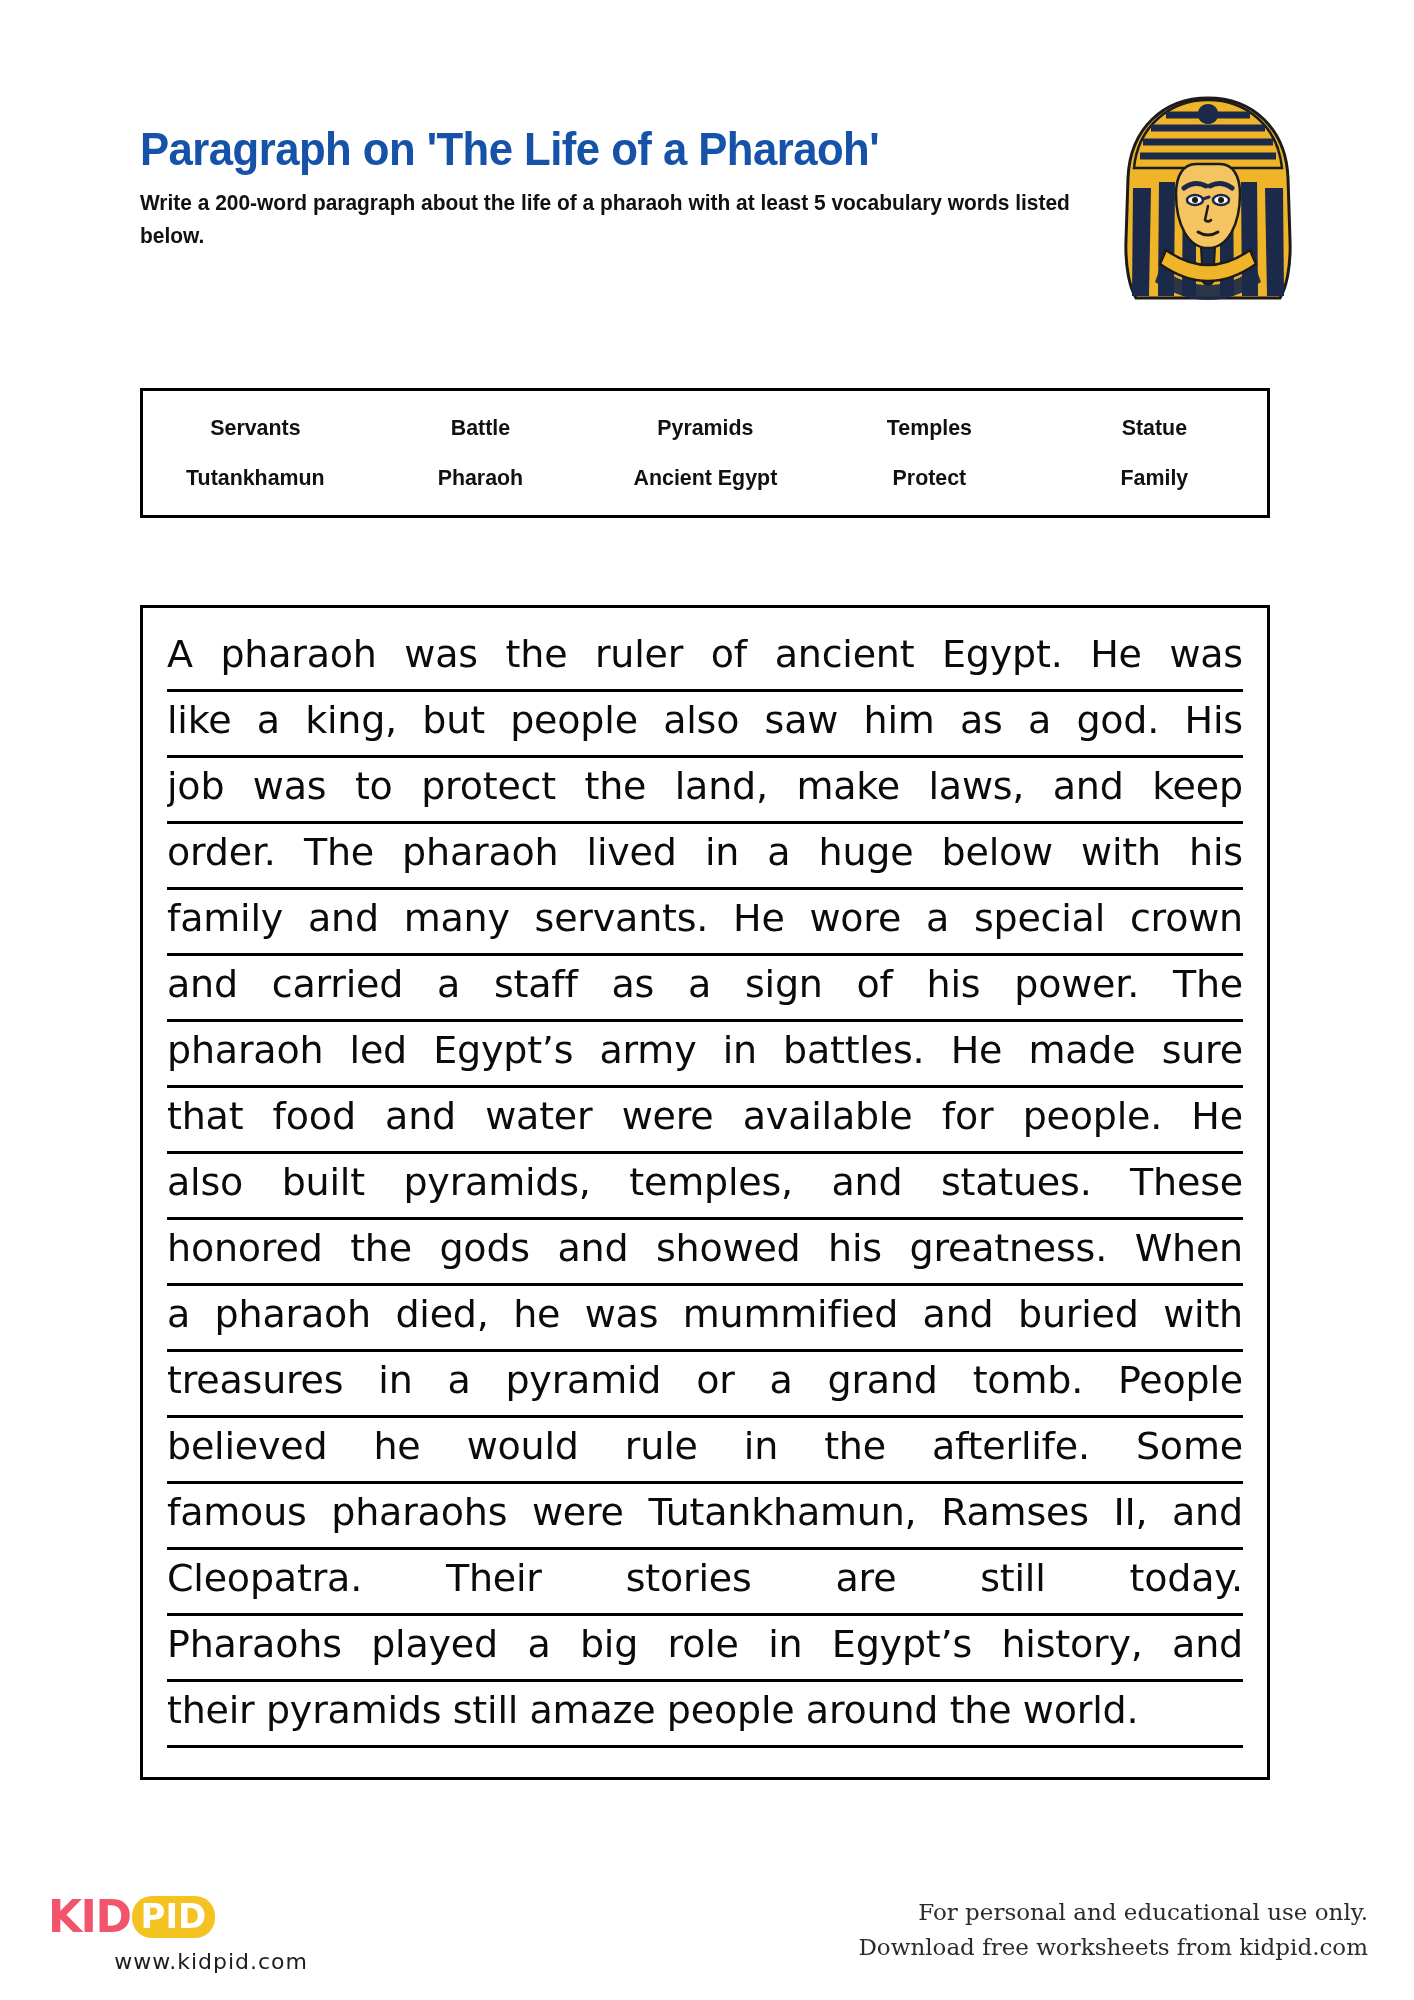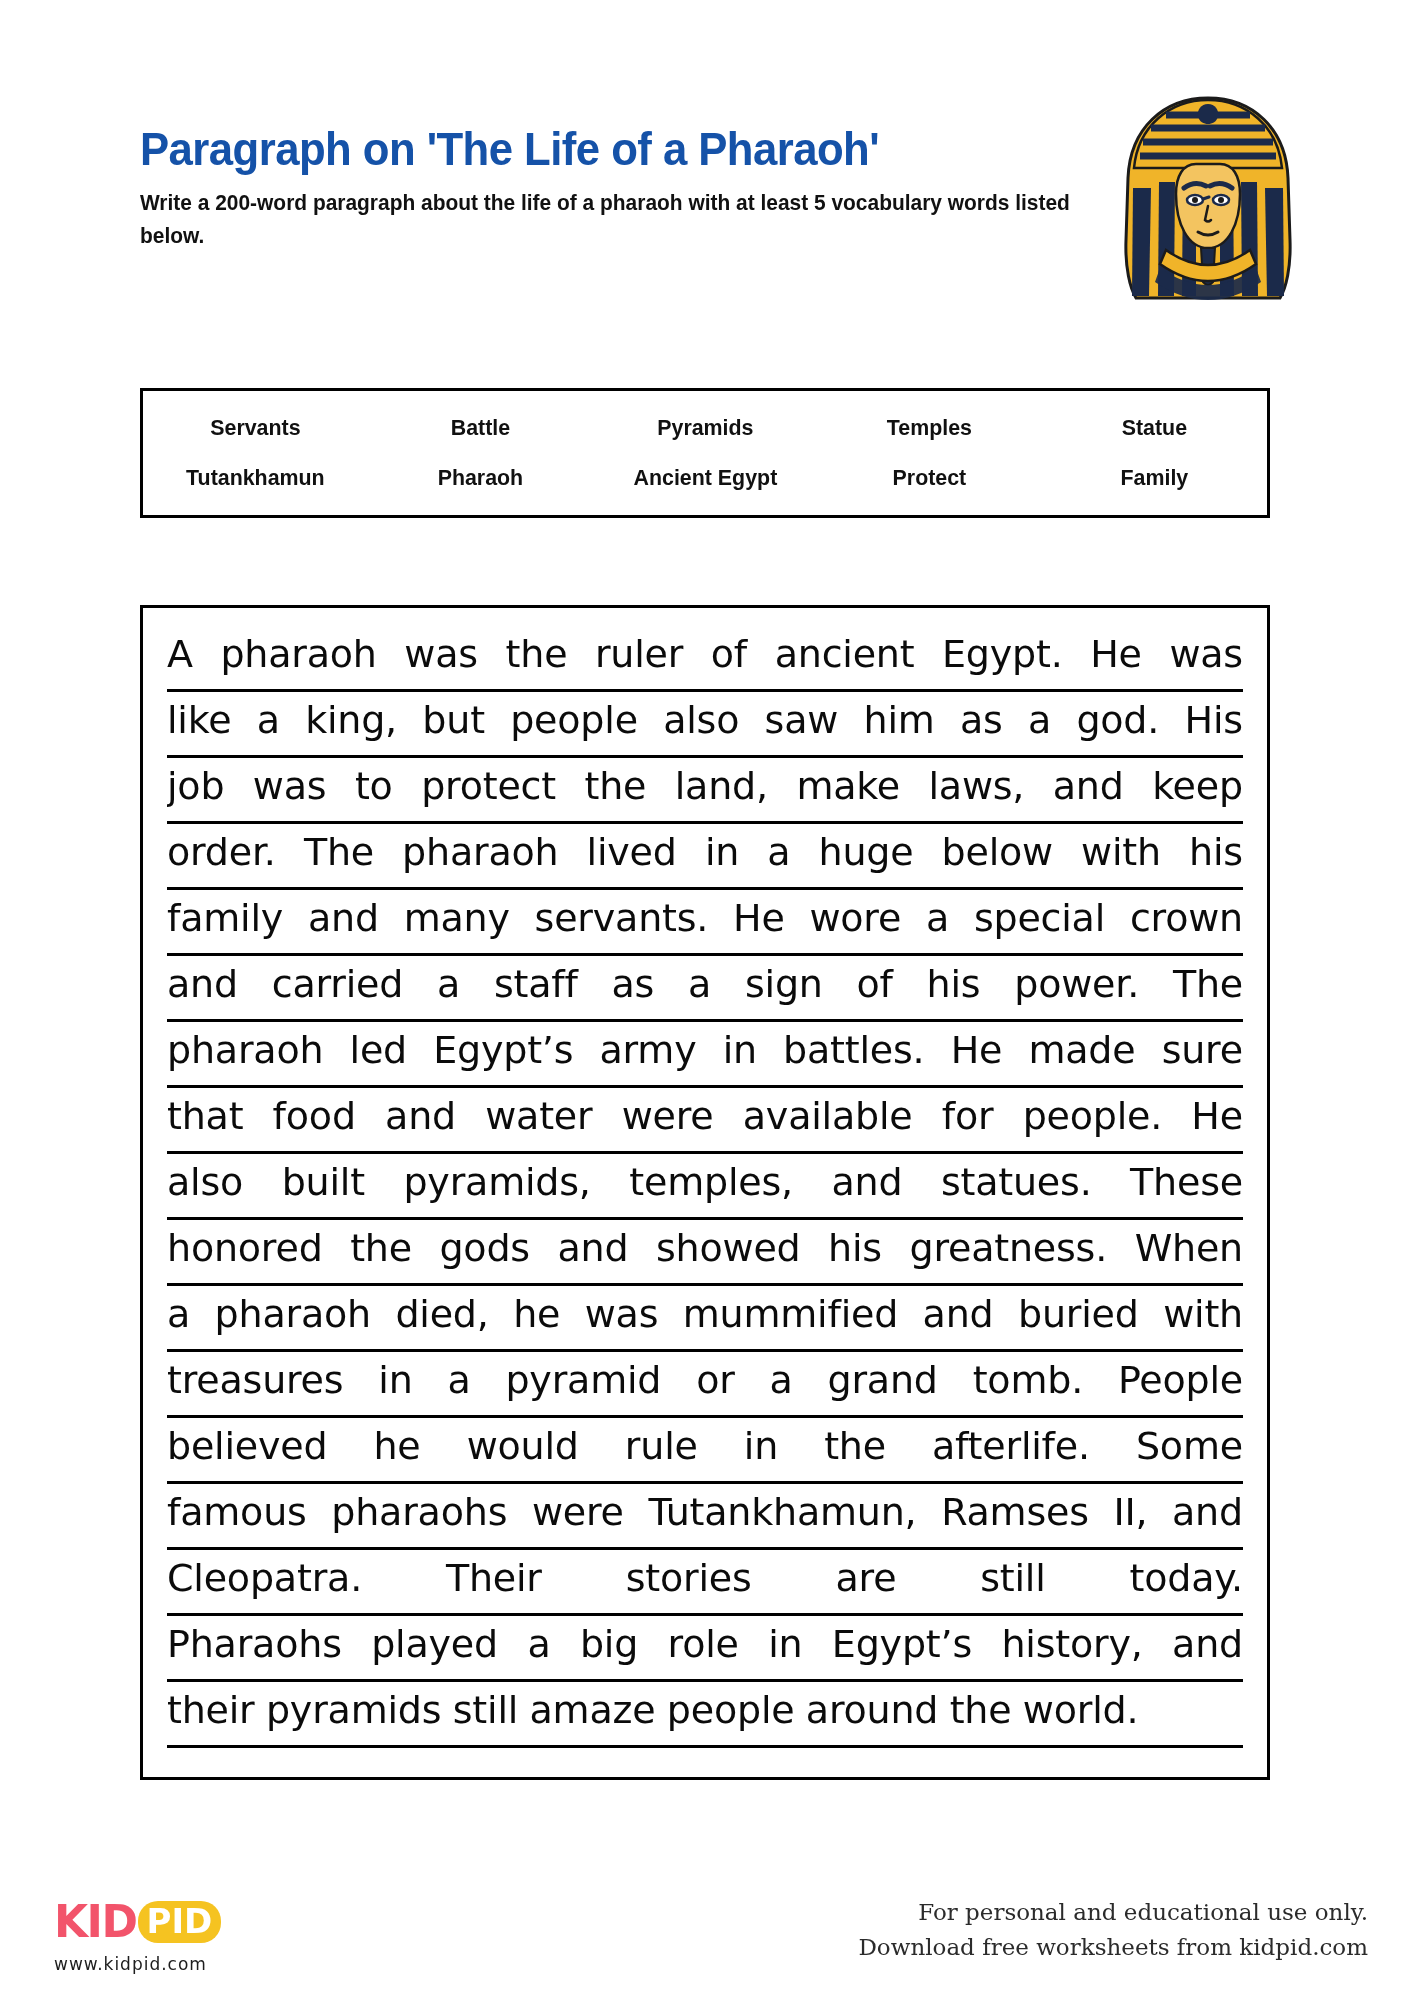--- a/index.html
+++ b/index.html
@@ -118,23 +118,24 @@
     white-space: nowrap;
     overflow: hidden;
   }
   .answer-line.last { justify-content: flex-start; }
   .answer-line .w { display: inline-block; }
   .answer-line.last .w + .w { margin-left: 0.30em; }
 
   
   .footer-logo {
     position: absolute;
-    left: 54px;
+    left: 48px;
     bottom: 26px;
     width: 260px;
+    text-align: right;
   }
   .logo-mark {
     display: flex;
     align-items: center;
     height: 50px;
   }
   .logo-kid {
     font-family: "DejaVu Sans", sans-serif;
     font-weight: 700;
     font-size: 44px;
@@ -151,21 +152,21 @@
   .logo-pid {
     font-family: "DejaVu Sans", sans-serif;
     font-weight: 700;
     font-size: 34px;
     line-height: 34px;
     color: #ffffff;
     letter-spacing: 0px;
   }
   .logo-url {
     font-family: "DejaVu Sans", sans-serif;
-    font-size: 17px;
+    font-size: 22px;
     letter-spacing: 1.0px;
     color: #1d1d1d;
     margin-top: 7px;
   }
   .footer-note {
     position: absolute;
     right: 46px;
     bottom: 34px;
     text-align: right;
     font-family: "DejaVu Serif", serif;

